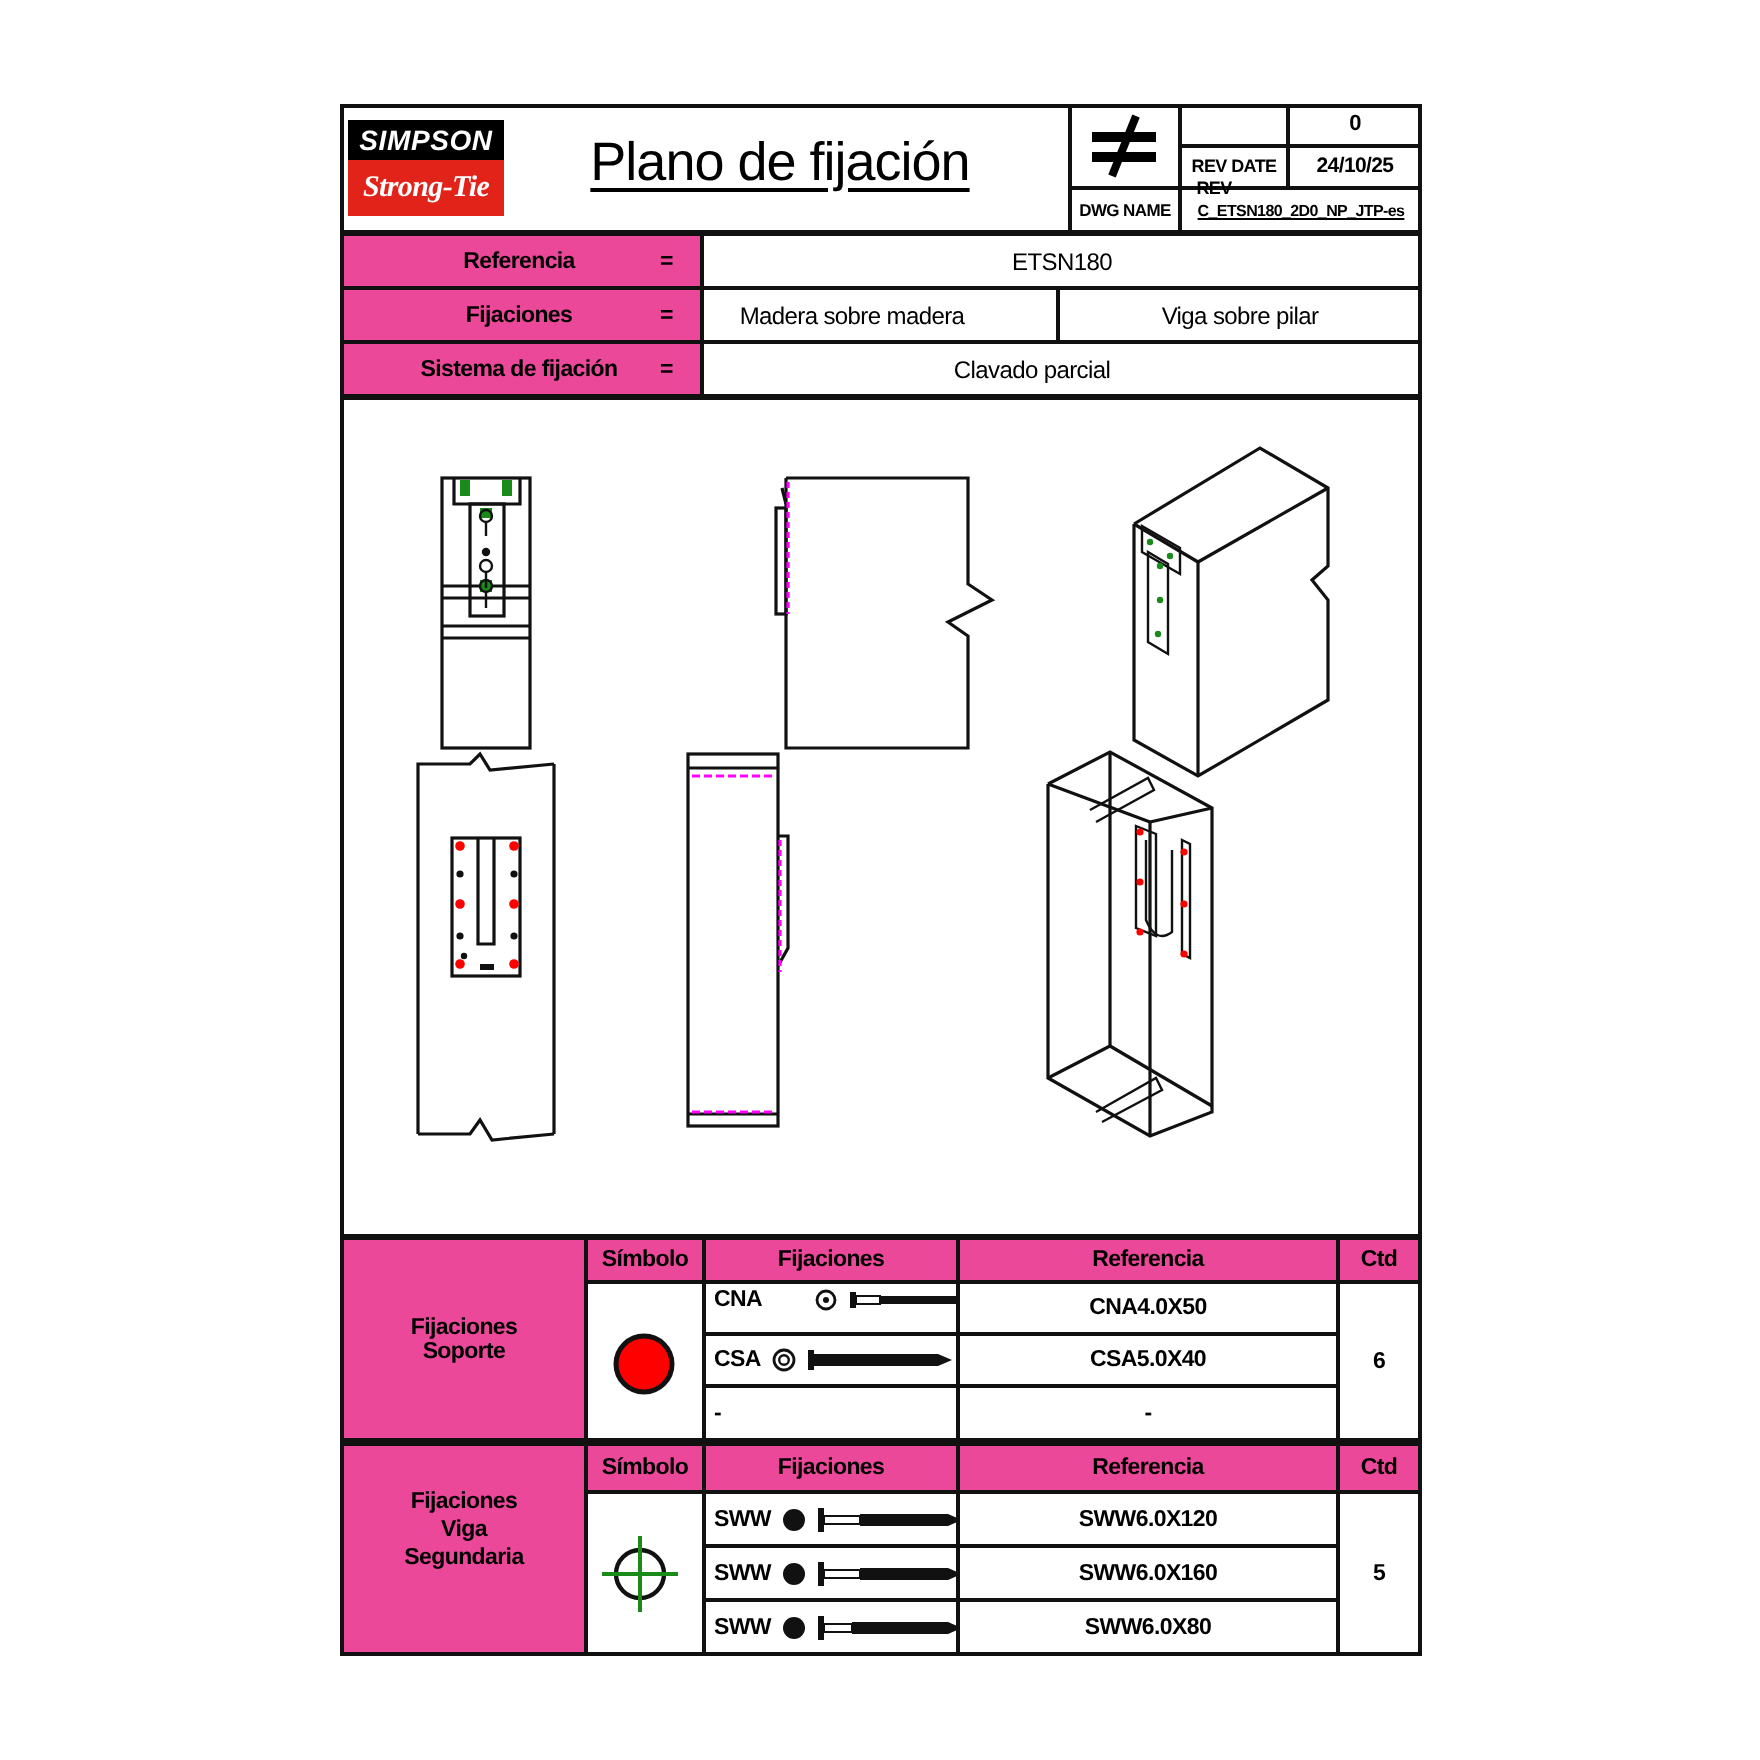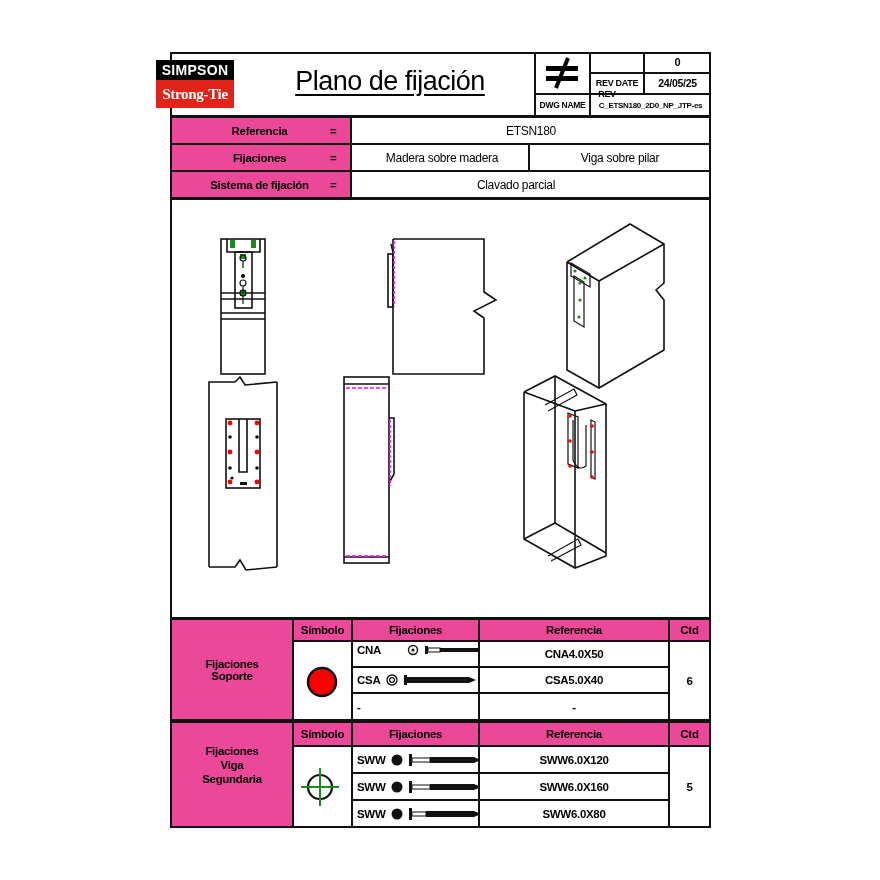--- a/index.html
+++ b/index.html
@@ -14,21 +14,21 @@
   .small { font-size:9px; }
   .norm { font-weight:normal; font-size:12px; }
   .fx { justify-content:flex-start; padding-left:4px; }
   svg { display:block; }
 </style>
 </head>
 <body>
 
 <div class="abs frame"></div>
 
-<div class="abs" style="left:156px;top:60px;width:78px;height:48px;">
+<div class="abs" style="left:174px;top:60px;width:78px;height:48px;font-style:italic;">
   <div class="cell logo-top" style="left:0;top:0;width:78px;height:20px;">SIMPSON</div>
   <div class="cell logo-bot" style="left:0;top:20px;width:78px;height:28px;">Strong-Tie</div>
 </div>
 <div class="cell title" style="left:280px;top:60px;width:220px;height:42px;text-align:right;">Plano de fijación</div>
 
 <div class="abs" style="left:534px;top:52px;width:2px;height:65px;background:#111;"></div>
 <div class="abs" style="left:589px;top:52px;width:2px;height:65px;background:#111;"></div>
 <div class="abs" style="left:643px;top:52px;width:2px;height:42px;background:#111;"></div>
 <div class="abs" style="left:589px;top:72px;width:121px;height:1.5px;background:#111;"></div>
 <div class="abs" style="left:534px;top:93px;width:176px;height:2px;background:#111;"></div>
@@ -37,37 +37,37 @@
 <div class="abs" style="left:544px;top:56px;width:36px;height:34px;">
   <svg width="36" height="34" viewBox="0 0 36 34">
     <rect x="2" y="10" width="32" height="5" fill="#000"></rect>
     <rect x="2" y="20" width="32" height="5" fill="#000"></rect>
     <line x1="24" y1="2" x2="12" y2="32" stroke="#000" stroke-width="4"></line>
   </svg>
 </div>
 <div class="cell small" style="left:591px;top:52px;width:32px;height:20px;margin-top:32px;">REV</div>
 <div class="cell" style="left:645px;top:52px;width:65px;height:20px;font-size:11px;">0</div>
 <div class="cell small" style="left:591px;top:73px;width:52px;height:20px;">REV DATE</div>
-<div class="cell" style="left:645px;top:73px;width:65px;height:20px;font-size:10.5px;">24/05/25</div>
+<div class="cell" style="left:645px;top:73px;width:65px;height:20px;font-size:10.5px;">24/10/25</div>
 <div class="cell small" style="left:536px;top:95px;width:53px;height:20px;font-size:8.5px;">DWG NAME</div>
-<div class="cell small" style="left:591px;top:95px;width:119px;height:20px;font-size:8px;">C_ETSN180_2D0_NP_JTP-es</div>
+<div class="cell small" style="left:591px;top:95px;width:119px;height:20px;font-size:8px;text-decoration:underline;">C_ETSN180_2D0_NP_JTP-es</div>
 
 <div class="cell gray" style="left:172px;top:118px;width:178px;height:25px;">
   <span style="position:absolute;left:0;width:175px;text-align:center;">Referencia</span>
   <span style="position:absolute;left:158px;">=</span>
 </div>
 <div class="abs" style="left:350px;top:118px;width:2px;height:80px;background:#111;"></div>
 <div class="cell norm" style="left:352px;top:118px;width:358px;height:25px;">ETSN180</div>
 <div class="abs" style="left:170px;top:143px;width:541px;height:2px;background:#111;"></div>
 
 <div class="cell gray" style="left:172px;top:145px;width:178px;height:25px;">
   <span style="position:absolute;left:0;width:175px;text-align:center;">Fijaciones</span>
   <span style="position:absolute;left:158px;">=</span>
 </div>
-<div class="cell norm" style="left:368px;top:145px;width:148px;height:25px;">Madera sobre madera</div>
+<div class="cell norm" style="left:352px;top:145px;width:148px;height:25px;">Madera sobre madera</div>
 <div class="abs" style="left:528px;top:145px;width:2px;height:25px;background:#111;"></div>
 <div class="cell norm" style="left:530px;top:145px;width:180px;height:25px;">Viga sobre pilar</div>
 <div class="abs" style="left:170px;top:170px;width:541px;height:2px;background:#111;"></div>
 
 <div class="cell gray" style="left:172px;top:172px;width:178px;height:25px;">
   <span style="position:absolute;left:0;width:175px;text-align:center;">Sistema de fijación</span>
   <span style="position:absolute;left:158px;">=</span>
 </div>
 <div class="cell norm" style="left:352px;top:172px;width:328px;height:25px;">Clavado parcial</div>
 <div class="abs" style="left:170px;top:197px;width:541px;height:3px;background:#111;"></div>

